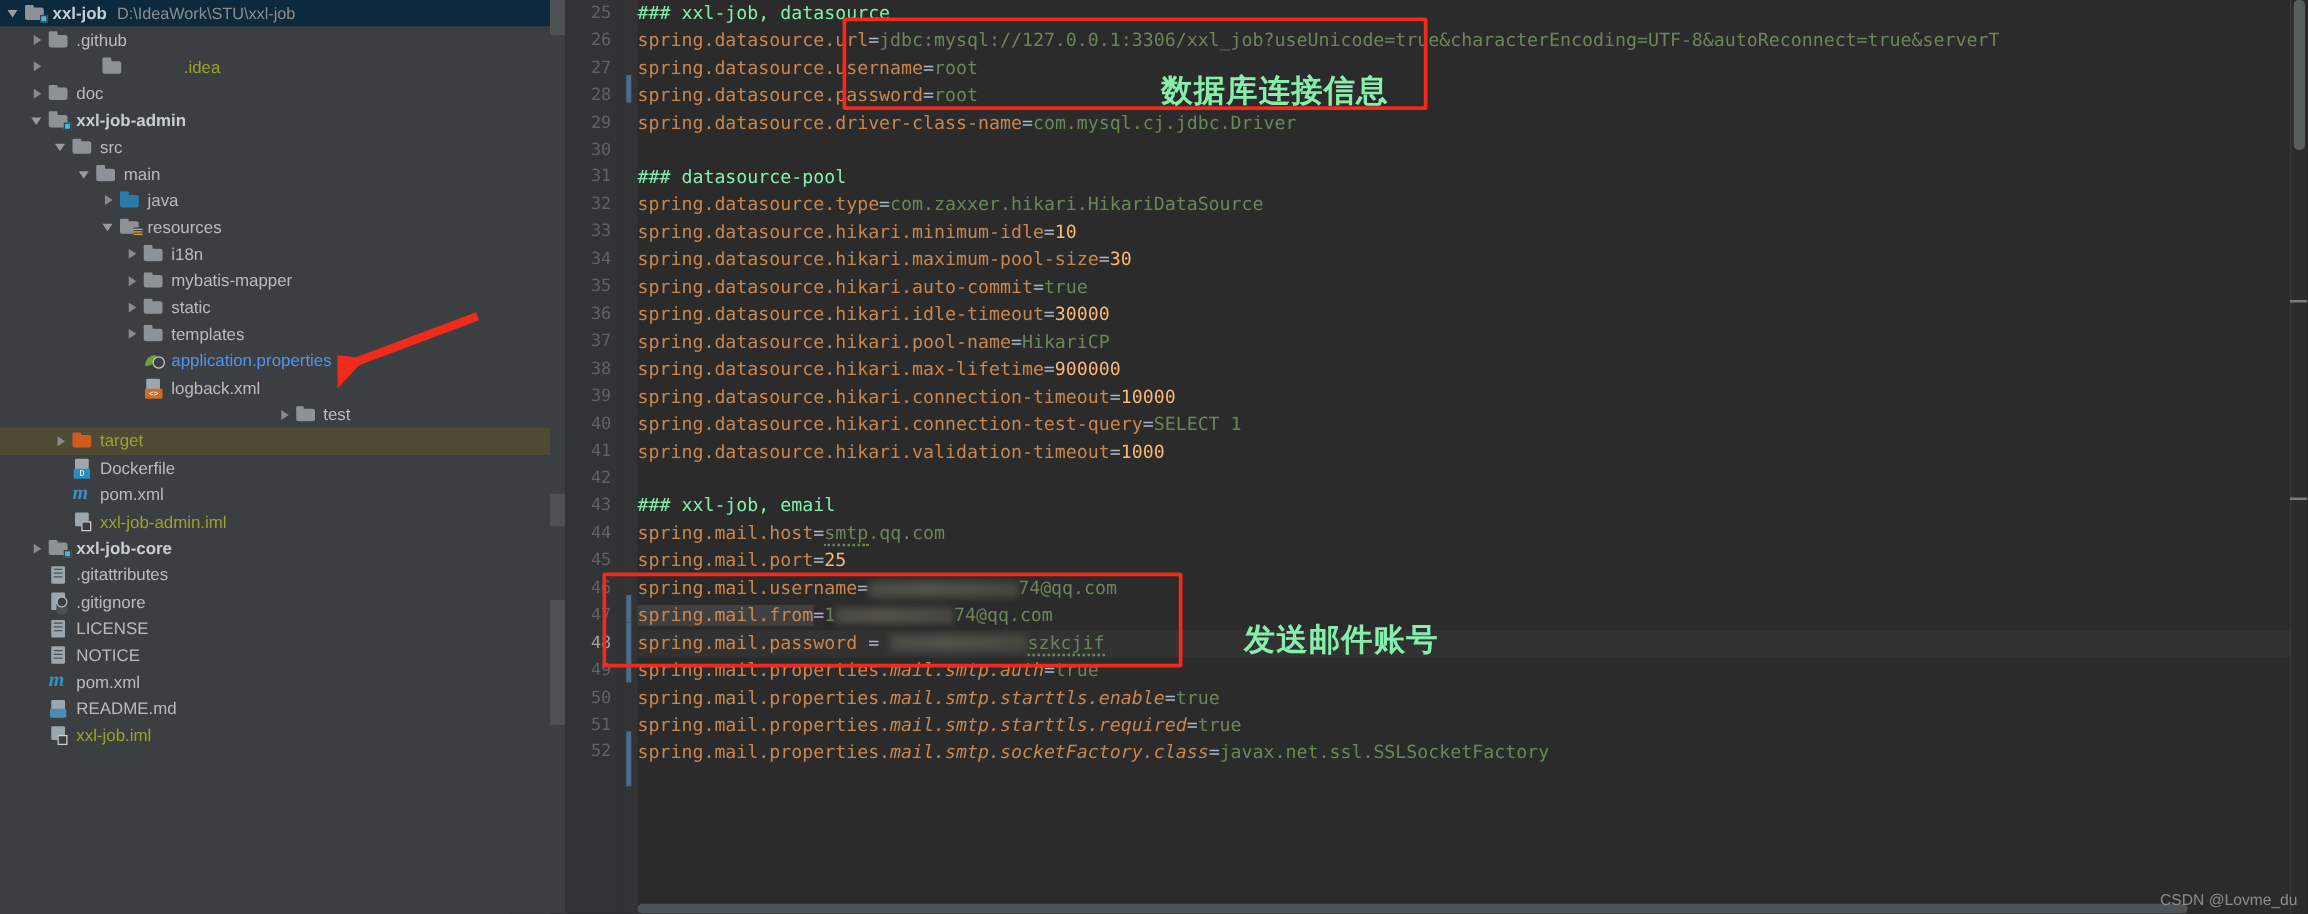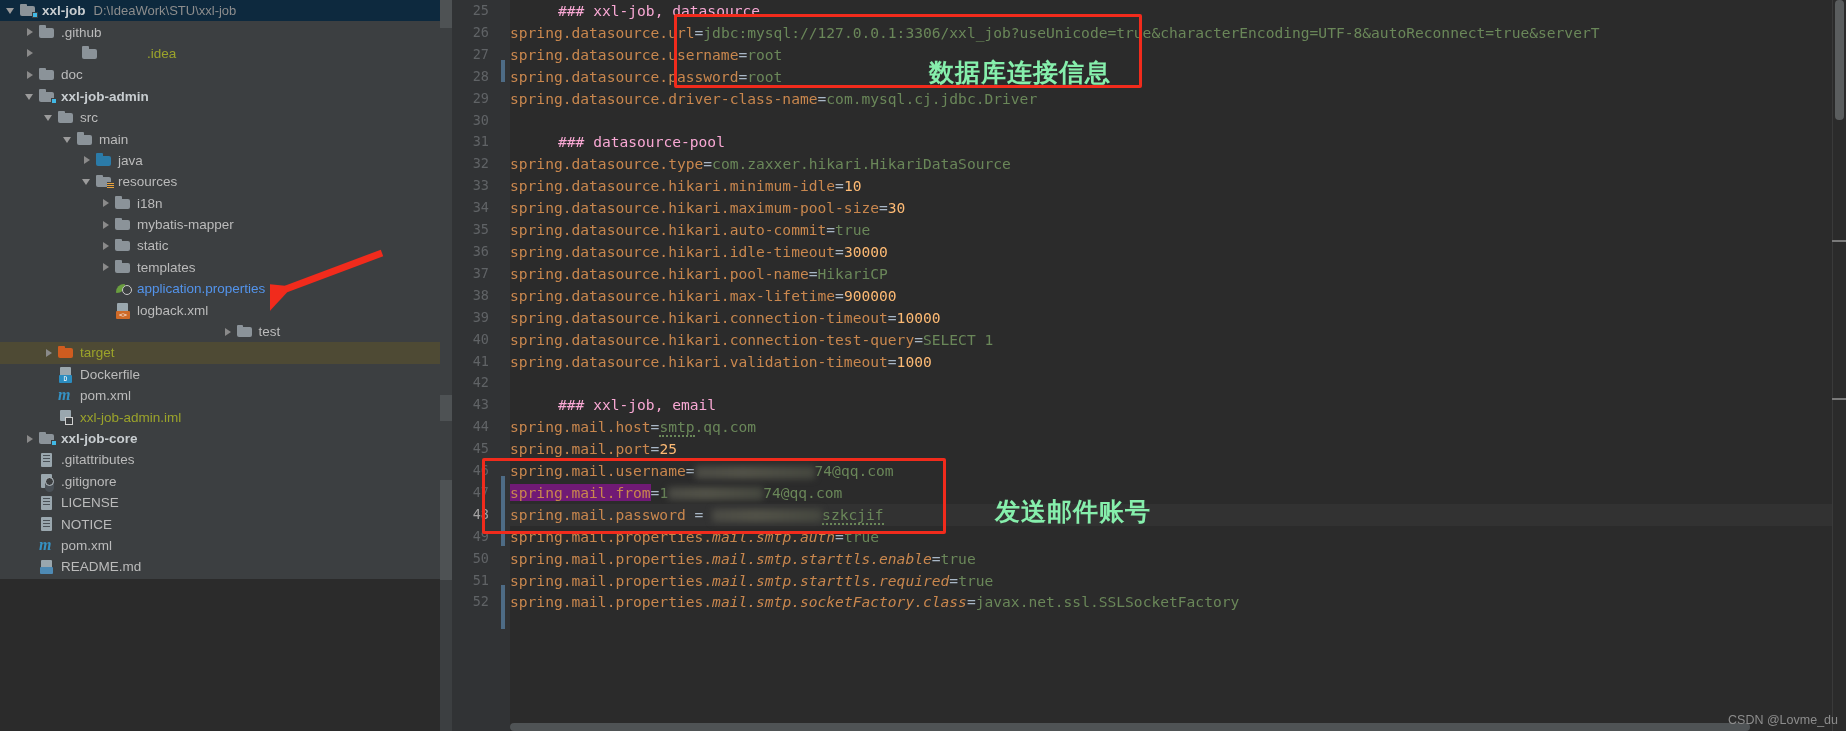--- a/index.html
+++ b/index.html
@@ -5,21 +5,21 @@
   * { margin:0; padding:0; box-sizing:border-box; }
   html,body{
     width:1846px; height:731px; overflow:hidden;
     background:#2b2b2b;
     font-family:"Liberation Sans", sans-serif;
   }
   #app{ position:relative; width:1846px; height:731px; display:flex; }
 
   
   #sidebar{
-    width:440px; height:579px; background:#3c3f41;
+    width:440px; height:731px; background:#3c3f41;
     position:relative; flex:0 0 440px; overflow:hidden;
   }
   .tree-row{
     height:21.4px; display:flex; align-items:center;
     white-space:nowrap; font-size:13.5px; color:#bbbbbb;
     position:relative;
   }
   .tree-row.sel-blue{ background:#0d293e; }
   .tree-row.sel-olive{ background:#4e4a34; }
 
@@ -170,24 +170,24 @@
     font-family:"DejaVu Sans Mono", monospace; font-size:14.6px;
   }
   .cl{
     height:21.92px; line-height:21.92px; white-space:pre;
     padding-left:0px; position:relative;
   }
   .cl.cur{ background:#323232; }
   .k{ color:#c9874e; }          
   .v{ color:#6a8759; }          
   .n{ color:#fdba74; }          
-  .c{ color:#f9a8d4;margin-left:48px; }          
+  .c{ color:#86efac; }          
   .eq{ color:#a9b7c6; }
   .it{ font-style:italic; }
-  .hl-ident{ background:#701a75; }
+  .hl-ident{ background:#404040; }
   .squig{
     border-bottom:2px dotted #6a8759;
   }
 
   .blurbox{
     display:inline-block; vertical-align:middle;
     background:linear-gradient(90deg,#4a4a44 0%,#525248 40%,#45473f 100%);
     filter:blur(3px); height:13px; border-radius:2px;
   }
 

